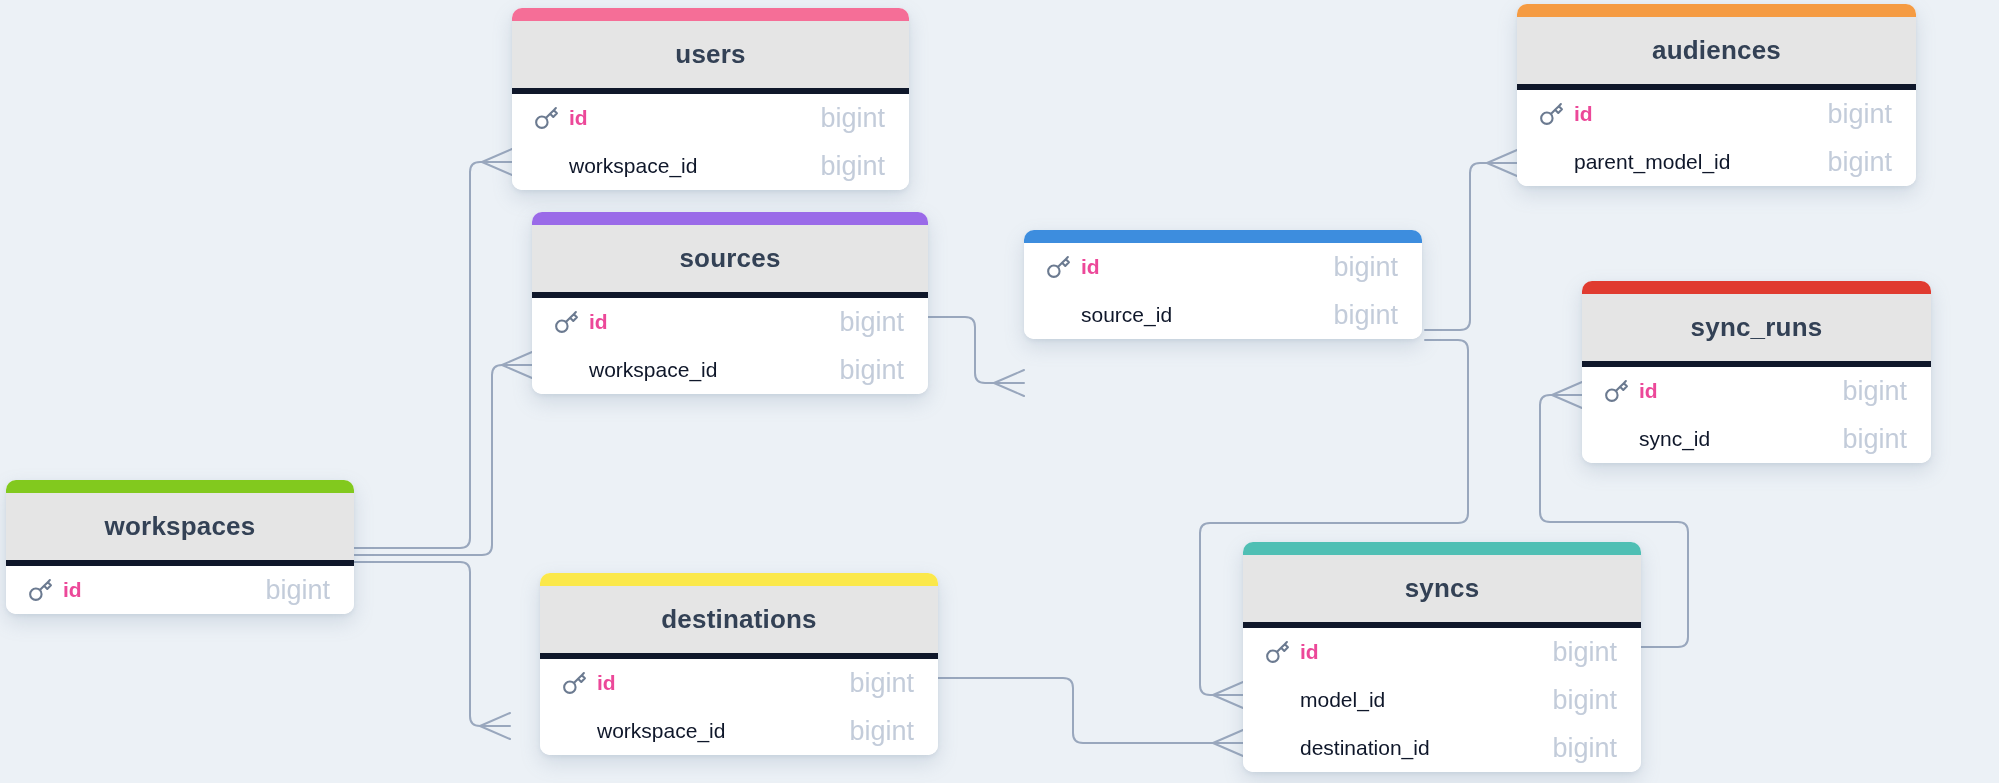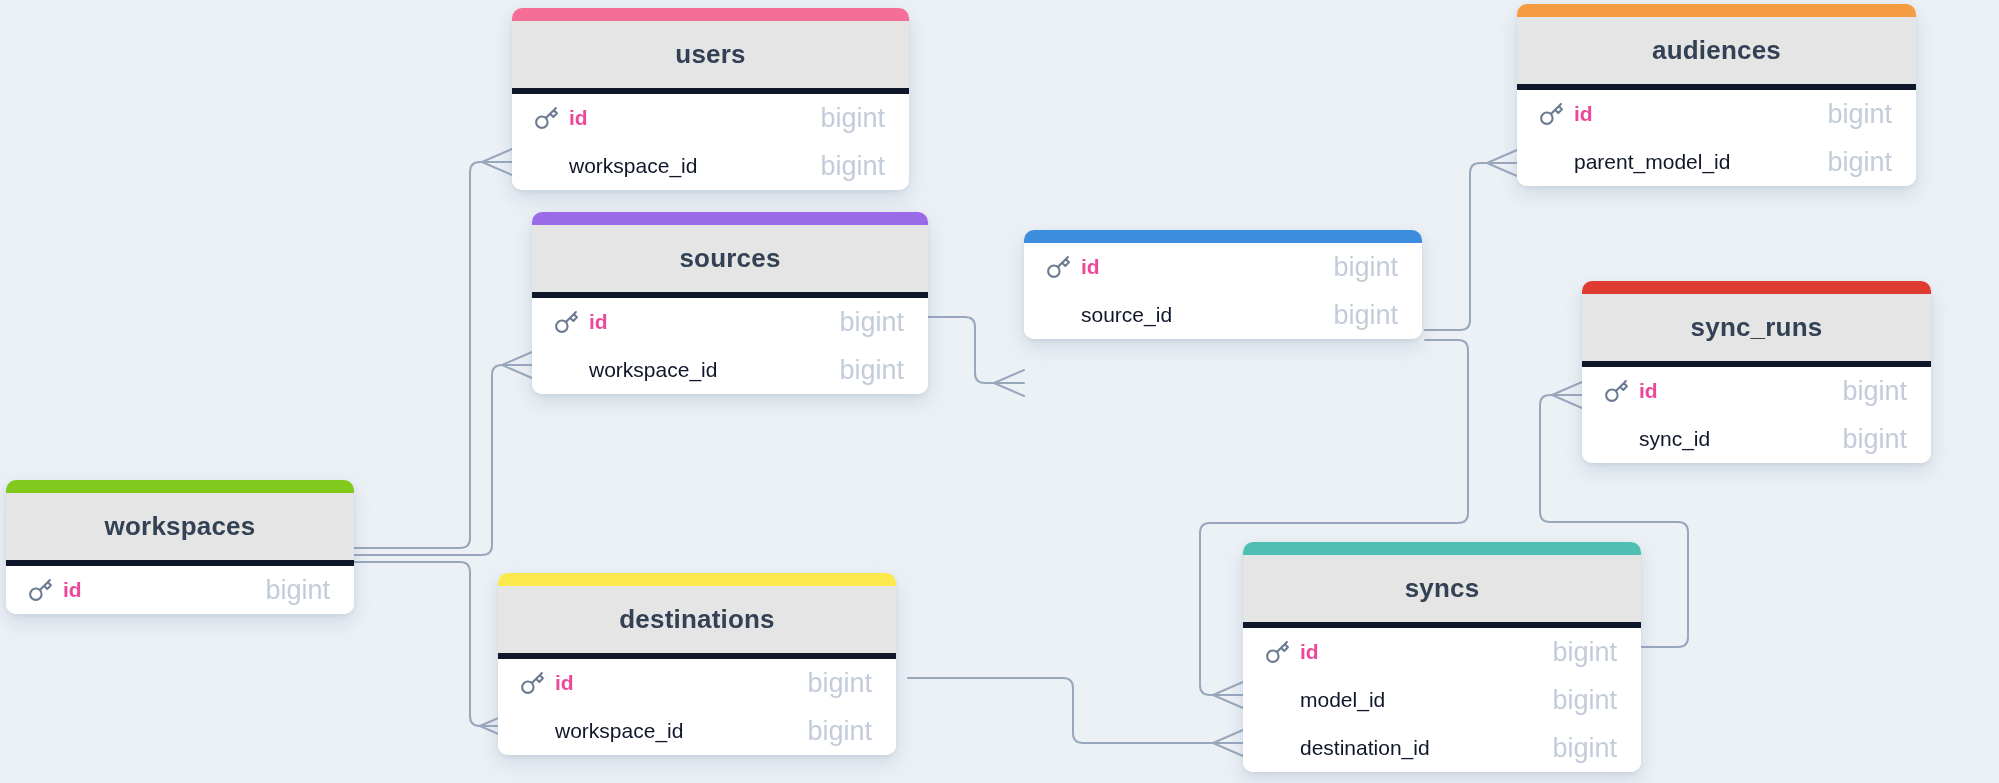--- a/index.html
+++ b/index.html
@@ -178,21 +178,21 @@
             <span class="icon-slot">
               <svg viewBox="0 0 24 24" fill="none" stroke="currentColor" stroke-width="2" stroke-linecap="round" stroke-linejoin="round">
                 <path d="M21 2l-2 2m-7.61 7.61a5.5 5.5 0 1 1-7.778 7.778 5.5 5.5 0 0 1 7.777-7.777zm0 0L15.5 7.5m0 0l3 3L22 7l-3-3m-3.5 3.5L19 4"></path>
               </svg>
             </span>
             <span class="field-name pk">id</span>
             <span class="field-type">bigint</span>
           </div>
         </div>
   </div>
-      <div class="erd-table" style="left: 498px; top: 573px; width: 398px;">
+      <div class="erd-table" style="left: 540px; top: 573px; width: 398px;">
     <div class="accent-bar" style="background: rgb(251, 232, 74);"></div>
     <div class="table-header">
       <div class="table-title">destinations</div>
     </div>
     <div class="table-rows">
           <div class="field-row">
             <span class="icon-slot">
               <svg viewBox="0 0 24 24" fill="none" stroke="currentColor" stroke-width="2" stroke-linecap="round" stroke-linejoin="round">
                 <path d="M21 2l-2 2m-7.61 7.61a5.5 5.5 0 1 1-7.778 7.778 5.5 5.5 0 0 1 7.777-7.777zm0 0L15.5 7.5m0 0l3 3L22 7l-3-3m-3.5 3.5L19 4"></path>
               </svg>

